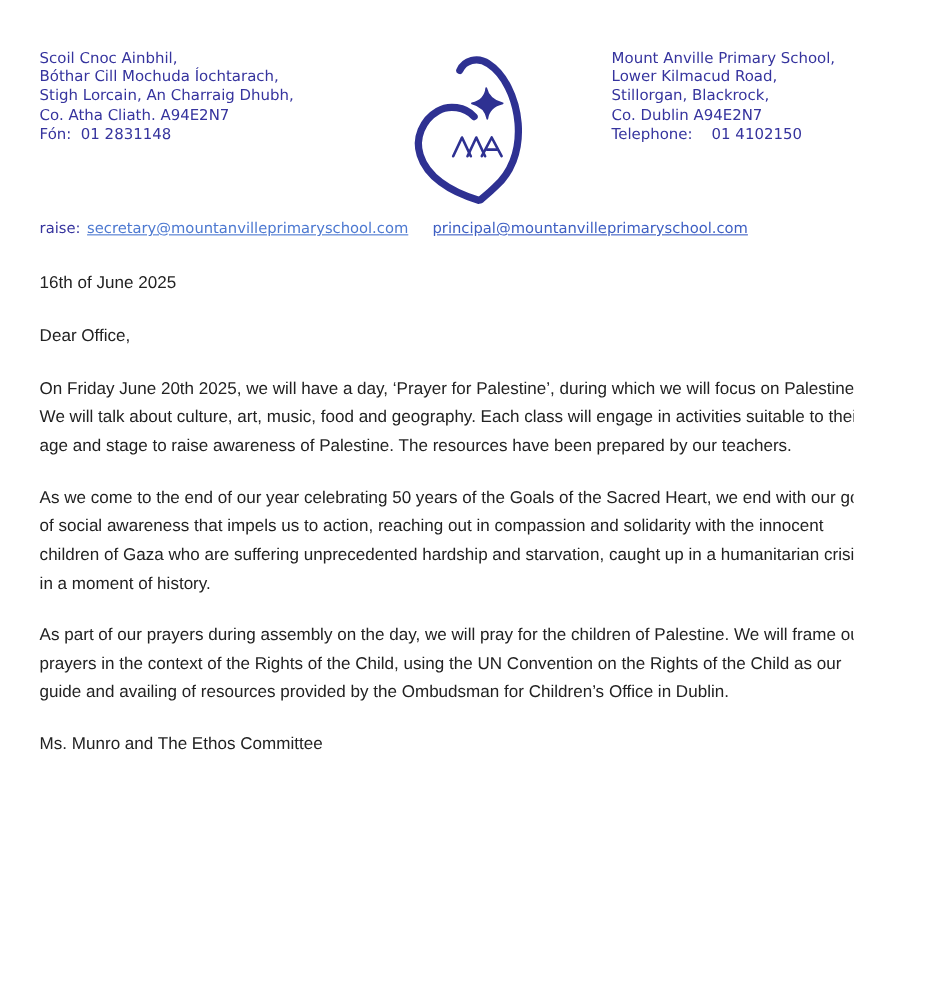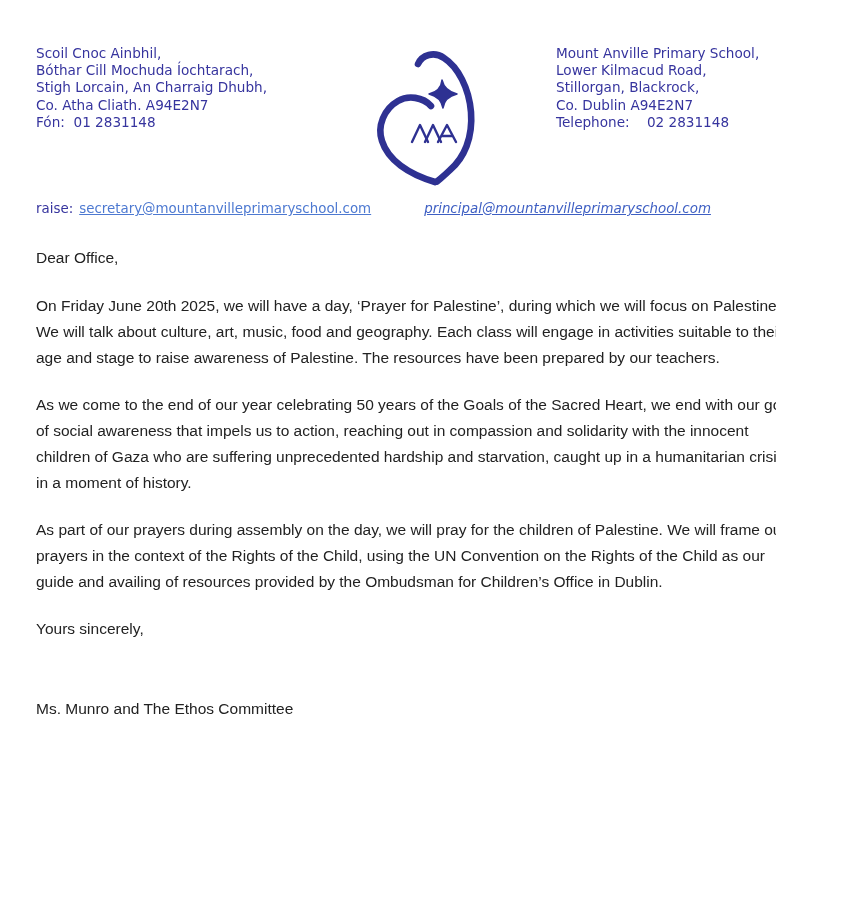--- a/index.html
+++ b/index.html
@@ -45,21 +45,21 @@
     font-family: "DejaVu Sans", sans-serif;
     font-size: 13.4px;
     color: var(--header-text);
     white-space: nowrap;
   }
   .email-row a {
     text-decoration: underline;
     cursor: pointer;
   }
   .email-row .sec { color: var(--secretary-link); margin-left: 6px; }
-  .email-row .pri { color: var(--principal-link); margin-left: 53px; font-style: italic; }
+  .email-row .pri { color: var(--principal-link); margin-left: 22px; }
   .letter {
     position: absolute;
     left: 36px;
     top: 245px;
     width: 760px;
     color: var(--body-text);
     font-size: 15.5px;
     line-height: 26px;
   }
   .letter p { margin: 0 0 22px; }
@@ -93,30 +93,30 @@
         <polyline points="92,98 101,81 110,98"></polyline>
         <line x1="96.5" y1="92" x2="106" y2="92"></line>
       </g>
     </svg>
   </div>
 
   <div class="addr addr-right">Mount Anville Primary School,
 Lower Kilmacud Road,
 Stillorgan, Blackrock,
 Co. Dublin A94E2N7
-Telephone:    02 2831148</div>
+Telephone:    01 4102150</div>
 
   <div class="email-row">
     <span>raise:</span><a class="sec">secretary@mountanvilleprimaryschool.com</a><a class="pri">principal@mountanvilleprimaryschool.com</a>
   </div>
 
   <div class="letter">
+    <p>16th of June 2025</p>
     <p>Dear Office,</p>
     <div id="paragraphs">
         <p class="para"><span>On </span><b>Friday June 20th 2025</b><span>, we will have a day, ‘</span><b>Prayer for Palestine’</b><span>, during which we will focus on Palestine. We will talk about culture, art, music, food and geography. Each class will engage in activities suitable to their age and stage to raise awareness of Palestine. The resources have been prepared by our teachers.</span></p>
         <p class="para"><span>As we come to the end of our year celebrating </span><b>50 years of the Goals of the Sacred Heart</b><span>, we end with our </span><b>goal of social awareness</b><span> that impels us to action, reaching out in compassion and solidarity with the innocent children of Gaza who are suffering unprecedented hardship and starvation, caught up in a humanitarian crisis in a moment of history.</span></p>
         <p class="para"><span>As part of our prayers during assembly on the day, we will pray for the children of Palestine. We will frame our prayers in the context of the Rights of the Child, using the UN Convention on the Rights of the Child as our guide and availing of resources provided by the Ombudsman for Children’s Office in Dublin.</span></p>
       </div>
-    <p class="closing">Yours sincerely,</p>
     <p>Ms. Munro and The Ethos Committee</p>
   </div>
 
 </div>
 
 </body></html>

